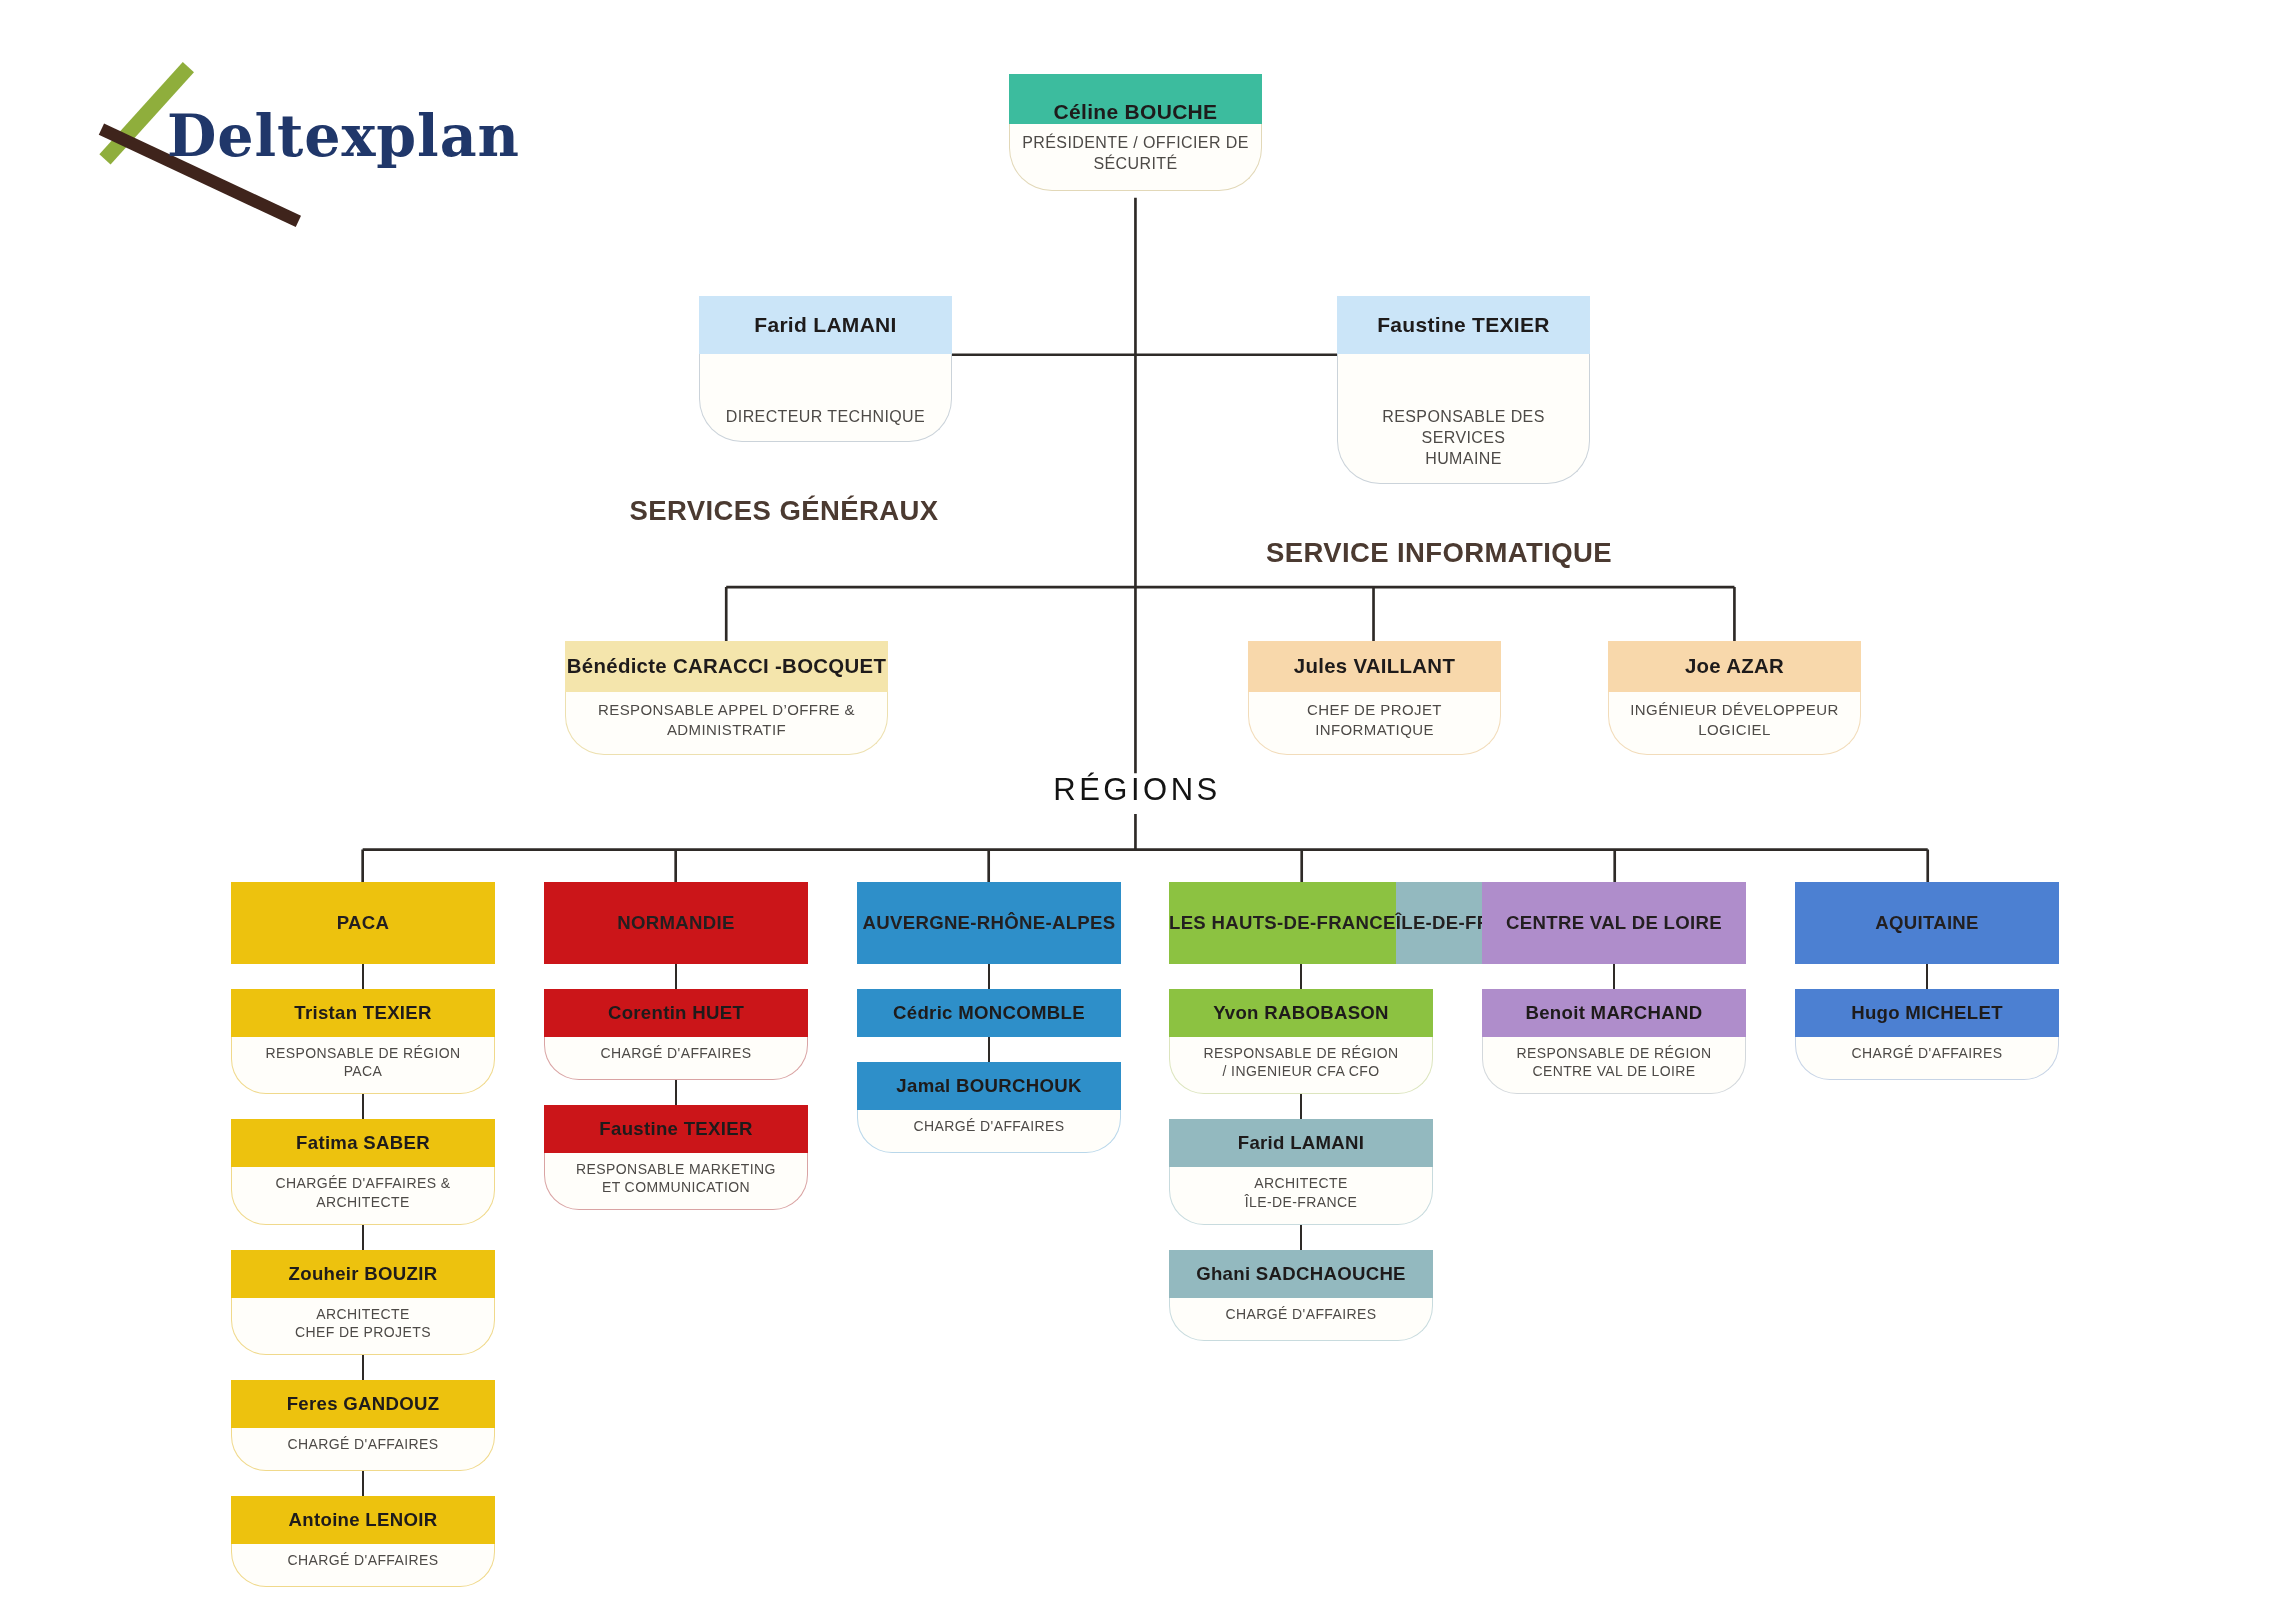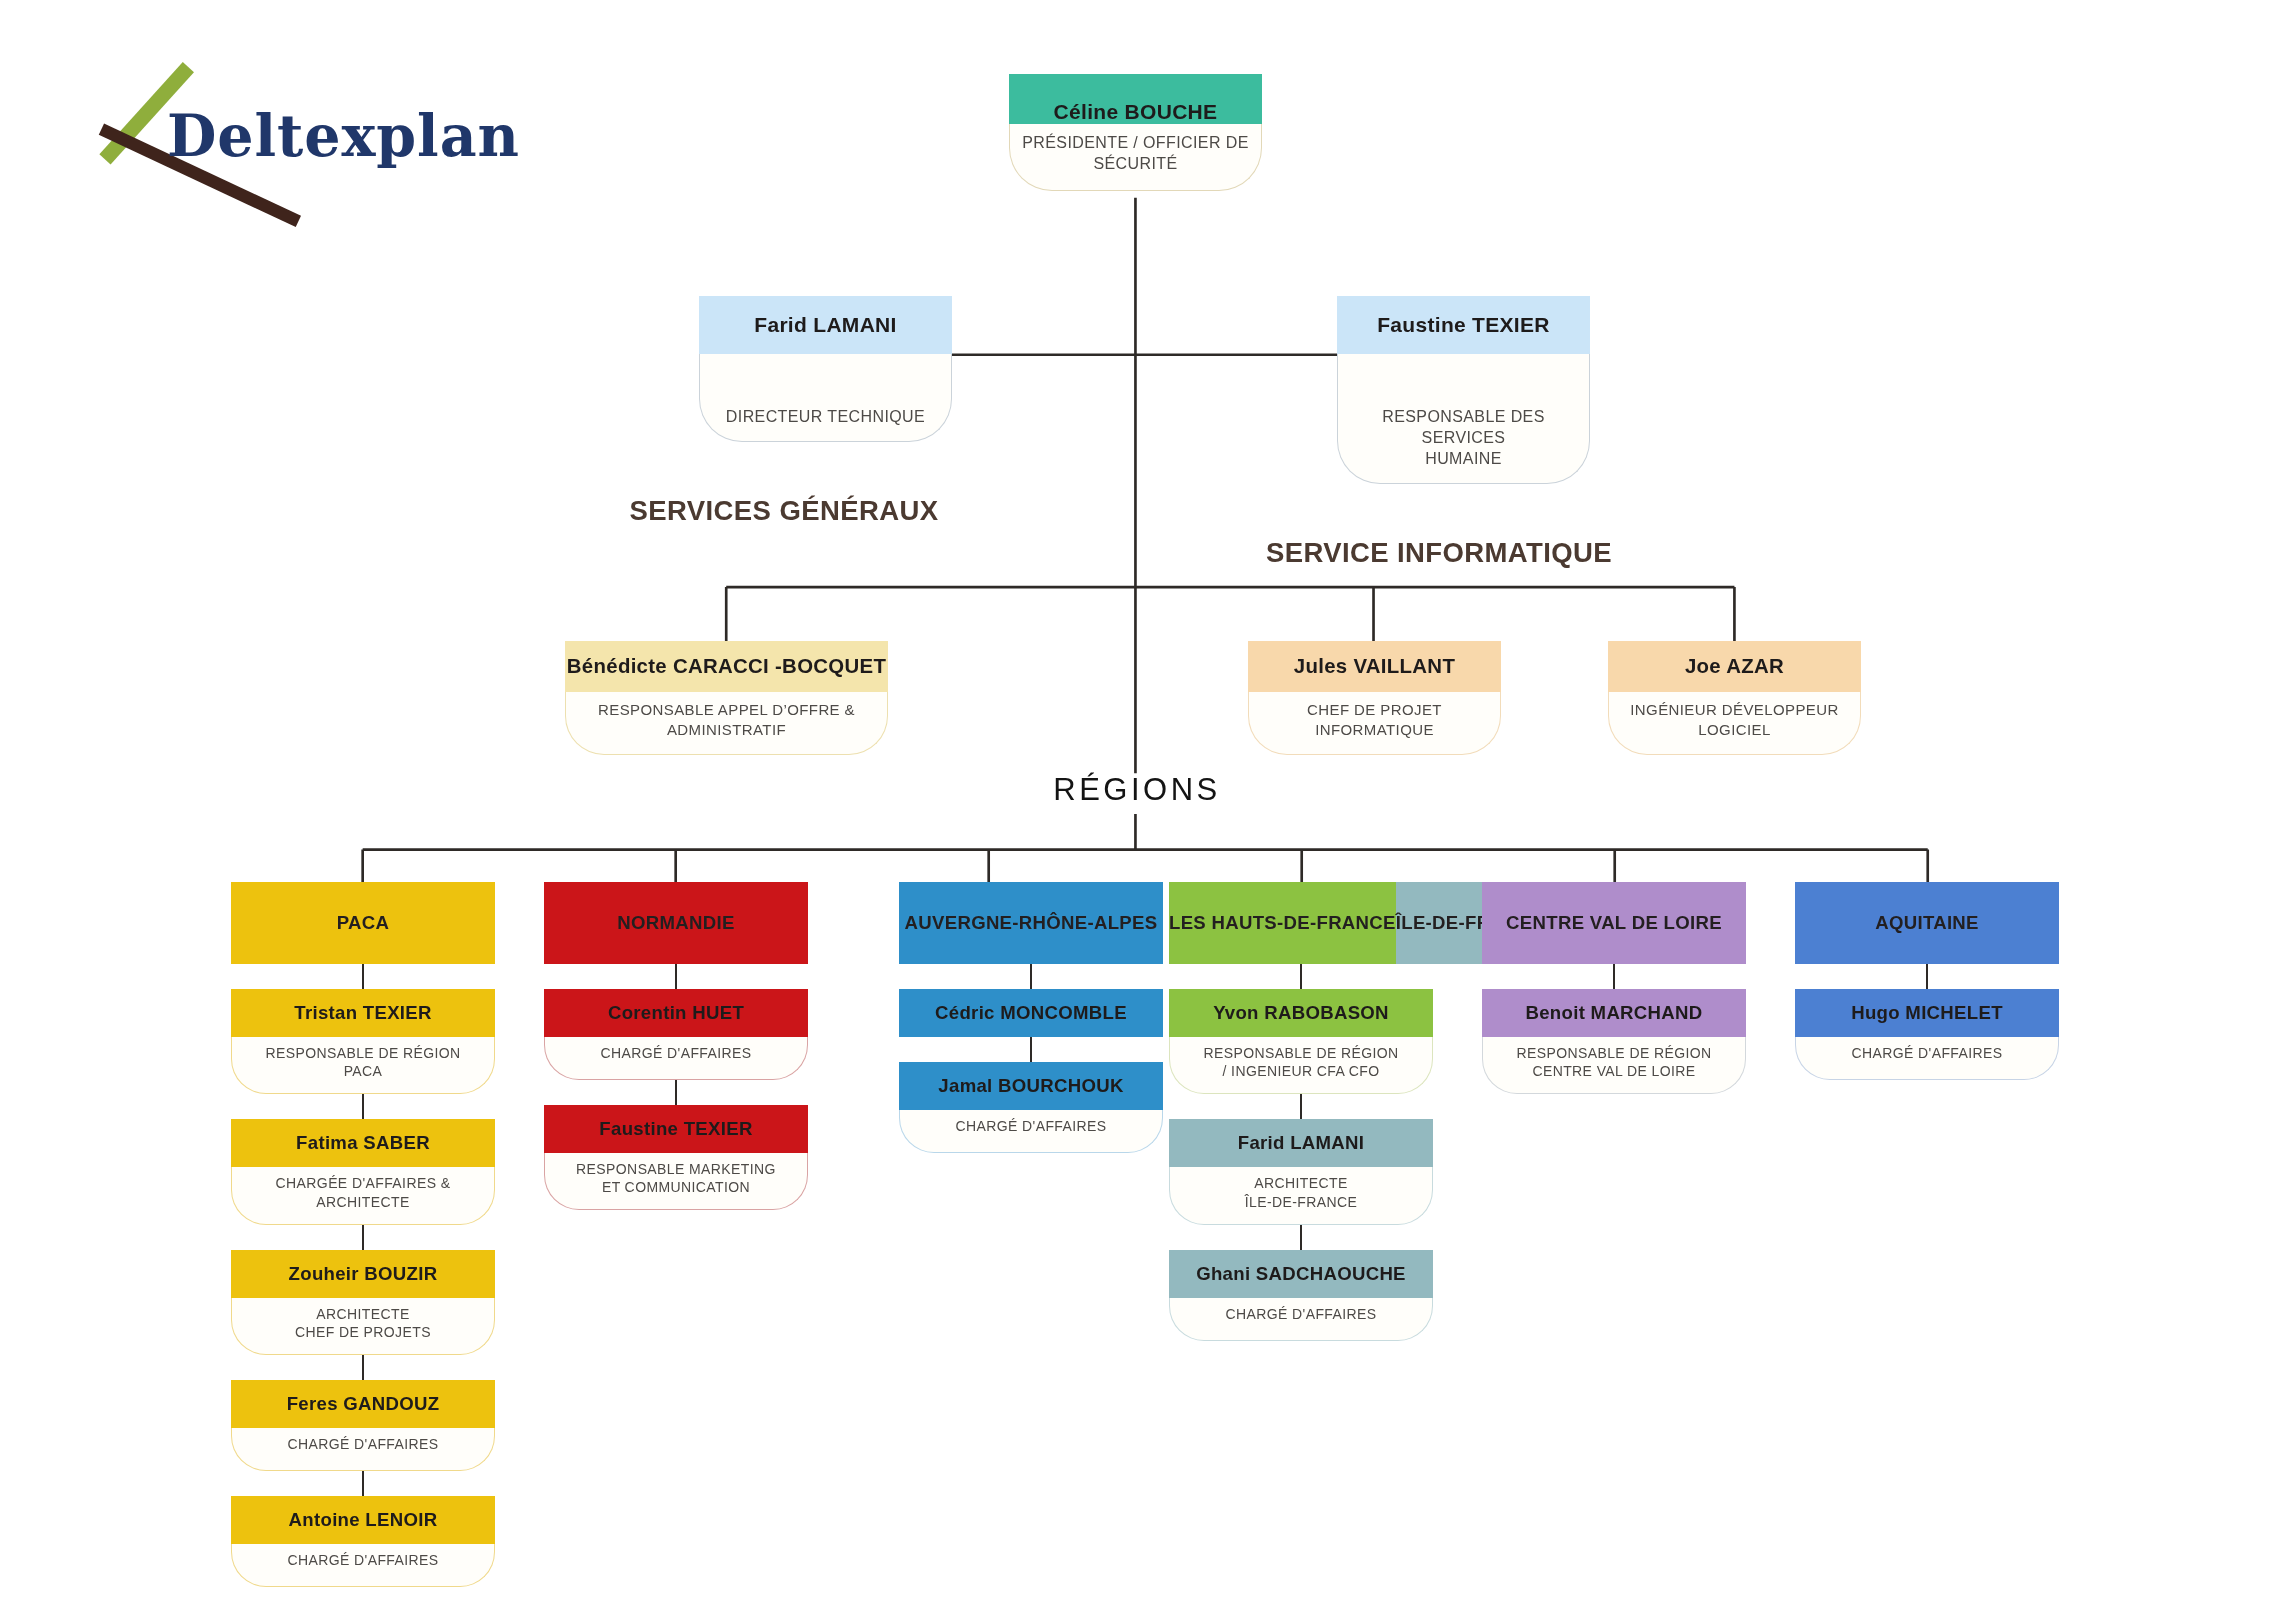--- a/index.html
+++ b/index.html
@@ -248,21 +248,21 @@
         <div class="pbox member" style="position:relative;">
     <div class="pb-header" style="background: rgb(203, 21, 25);">
       <span class="pb-name">Faustine TEXIER</span>
     </div>
     <div class="pb-body" style="border-color: rgb(217, 163, 163);">
       <span class="pb-title">RESPONSABLE MARKETING
 ET COMMUNICATION</span>
     </div>
   </div>
       </div>
-      <div class="region-col" style="left: 899px;">
+      <div class="region-col" style="left: 857px;">
     <div class="region-header">
           <div class="region-header-cell" style="background: rgb(46, 143, 201);">
     <span>AUVERGNE-RHÔNE-ALPES</span>
   </div>
         </div>
   <div class="vline"></div>
         <div class="pbox member" style="position:relative;">
     <div class="pb-header" style="background: rgb(46, 143, 201);">
       <span class="pb-name">Cédric MONCOMBLE</span>
     </div>

